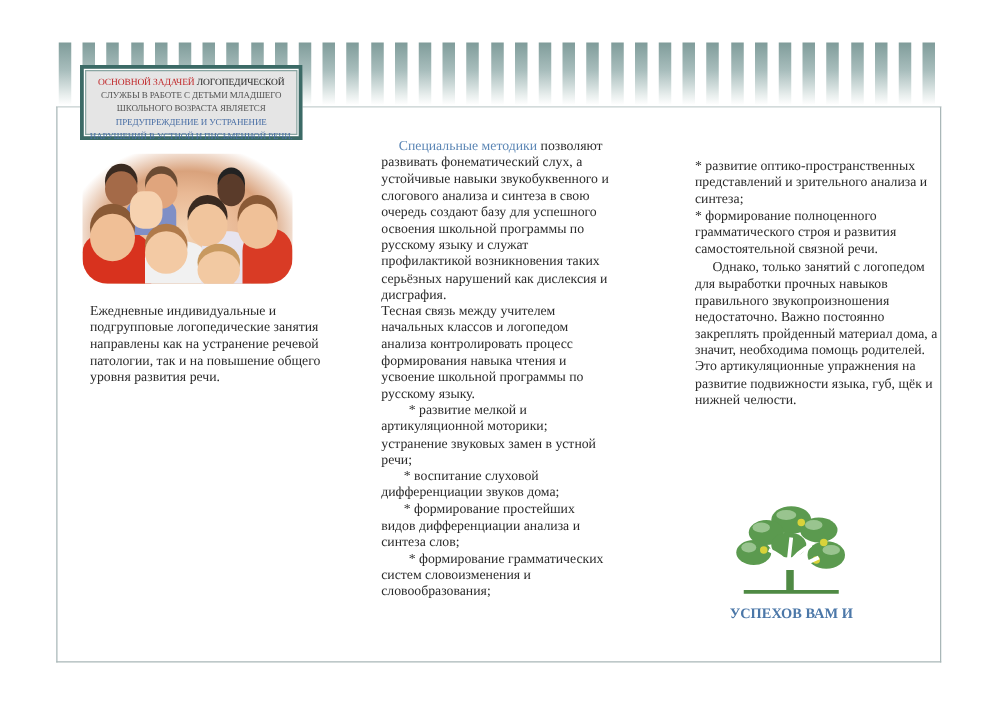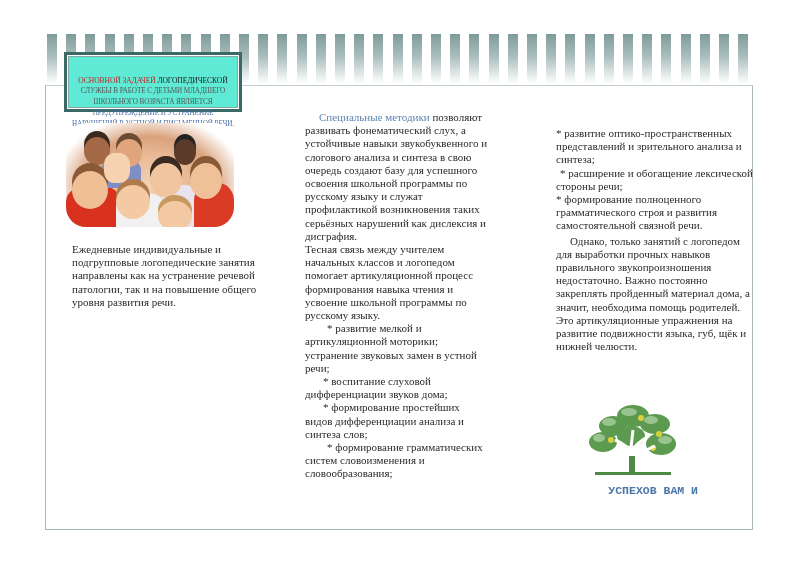--- a/index.html
+++ b/index.html
@@ -11,23 +11,23 @@
   .stripe {
     position: absolute; top: 0; width: 10px; height: 50px;
     background: linear-gradient(to bottom, #7f9c9a 0%, #a9bebd 45%, #e9efee 85%, #ffffff 100%);
   }
   .frame {
     position: absolute; left: 45px; top: 85px; width: 708px; height: 445px;
     border: 1px solid #a9b7b8; border-top-color: #c5cfd0; box-sizing: border-box;
   }
   .title-box {
     position: absolute; left: 64px; top: 52px; width: 178px; height: 60px;
-    background: #5eead4; border: 3px solid #3b6a66; box-sizing: border-box;
+    background: #e5e5e5; border: 3px solid #3b6a66; box-sizing: border-box;
     box-shadow: inset 0 0 0 1px #fff, inset 0 0 0 2px #8aa6a3;
-    text-align: center; font-size: 7.2px; line-height: 11px; padding-top: 20px;
+    text-align: center; font-size: 7.2px; line-height: 11px; padding-top: 5px;
     text-transform: uppercase; letter-spacing: -0.1px;
   }
   .title-box .red { color: #c0282a; }
   .title-box .dark { color: #222; }
   .title-box .grey { color: #555; }
   .title-box .blue { color: #4a6fa5; }
   .title-box .first { font-size: 7.6px; }
 
   .photo {
     position: absolute; left: 66px; top: 123px; width: 168px; height: 104px;
@@ -41,22 +41,22 @@
   .col p { margin: 0; }
   .indent { text-indent: 14px; }
   .accent { color: #5b86b5; }
   .col1 { left: 72px; top: 243px; width: 202px; }
   .col2 { left: 305px; top: 111px; width: 184px; }
   .col3 { left: 556px; top: 111px; width: 202px; margin-top: 16px; }
   .heading { color: #5b86b5; text-align: center; margin-top: 14px !important; }
 
   .tree { position: absolute; left: 585px; top: 400px; width: 96px; height: 80px; }
   .slogan {
-    position: absolute; left: 568px; top: 484px; width: 130px; text-align: right;
-    font-weight: bold; font-size: 11.5px; line-height: 14px; color: #4b77a8; font-family: Liberation Mono, monospace;
+    position: absolute; left: 568px; top: 484px; width: 130px; text-align: center;
+    font-weight: bold; font-size: 11.5px; line-height: 14px; color: #4b77a8;
   }
 </style>
 </head>
 <body>
 
 <div class="stripes" id="stripes">
     <div class="stripe" style="left: 0px;"></div>
     <div class="stripe" style="left: 19.2px;"></div>
     <div class="stripe" style="left: 38.4px;"></div>
     <div class="stripe" style="left: 57.6px;"></div>
@@ -125,31 +125,30 @@
   <div class="kid" style="left:92px;top:78px;width:34px;height:30px;background:#f2c9a2;box-shadow:0 -6px 0 #c8995f;"></div>
   <div class="kid" style="left:38px;top:30px;width:26px;height:30px;background:#f6d2b0;border-radius:40%;"></div>
 </div>
 
 <div class="col col1">
   <p>Ежедневные индивидуальные и подгрупповые логопедические занятия направлены как на устранение речевой патологии, так и на повышение общего уровня развития речи.</p>
 </div>
 
 <div class="col col2">
   <p class="indent"><span class="accent">Специальные методики</span><span> позволяют развивать фонематический слух, а устойчивые навыки звукобуквенного и слогового анализа и синтеза в свою очередь создают базу для успешного освоения школьной программы по русскому языку и служат профилактикой возникновения таких серьёзных нарушений как дислексия и дисграфия.</span></p>
-  <p>Тесная связь между учителем начальных классов и логопедом помогает артикуляционной процесс формирования навыка чтения и усвоение школьной программы по русскому языку.</p>
+  <p>Тесная связь между учителем начальных классов и логопедом анализа контролировать процесс формирования навыка чтения и усвоение школьной программы по русскому языку.</p>
   <p class="indent" style="text-indent:22px">* развитие мелкой и артикуляционной моторики;</p>
   <p>устранение звуковых замен в устной речи;</p>
   <p class="indent" style="text-indent:18px">* воспитание слуховой дифференциации звуков дома;</p>
   <p class="indent" style="text-indent:18px">* формирование простейших видов дифференциации анализа и синтеза слов;</p>
   <p class="indent" style="text-indent:22px">* формирование грамматических систем словоизменения и словообразования;</p>
 </div>
 
 <div class="col col3">
   <p>* развитие оптико-пространственных представлений и зрительного анализа и синтеза;</p>
-  <p style="text-indent:4px">* расширение и обогащение лексической стороны речи;</p>
   <p>* формирование полноценного грамматического строя и развития самостоятельной связной речи.</p>
   <p class="indent" style="margin-top:2px">Однако, только занятий с логопедом для выработки прочных навыков правильного звукопроизношения недостаточно. Важно постоянно закреплять пройденный материал дома, а значит, необходима помощь родителей. Это артикуляционные упражнения на развитие подвижности языка, губ, щёк и нижней челюсти.</p>
 </div>
 
 <svg class="tree" viewBox="0 0 96 80">
   <g fill="#5b9a4f">
     <ellipse cx="48" cy="16" rx="16" ry="11"></ellipse>
     <ellipse cx="28" cy="26" rx="14" ry="10"></ellipse>
     <ellipse cx="70" cy="24" rx="15" ry="10"></ellipse>
     <ellipse cx="18" cy="42" rx="14" ry="10"></ellipse>

